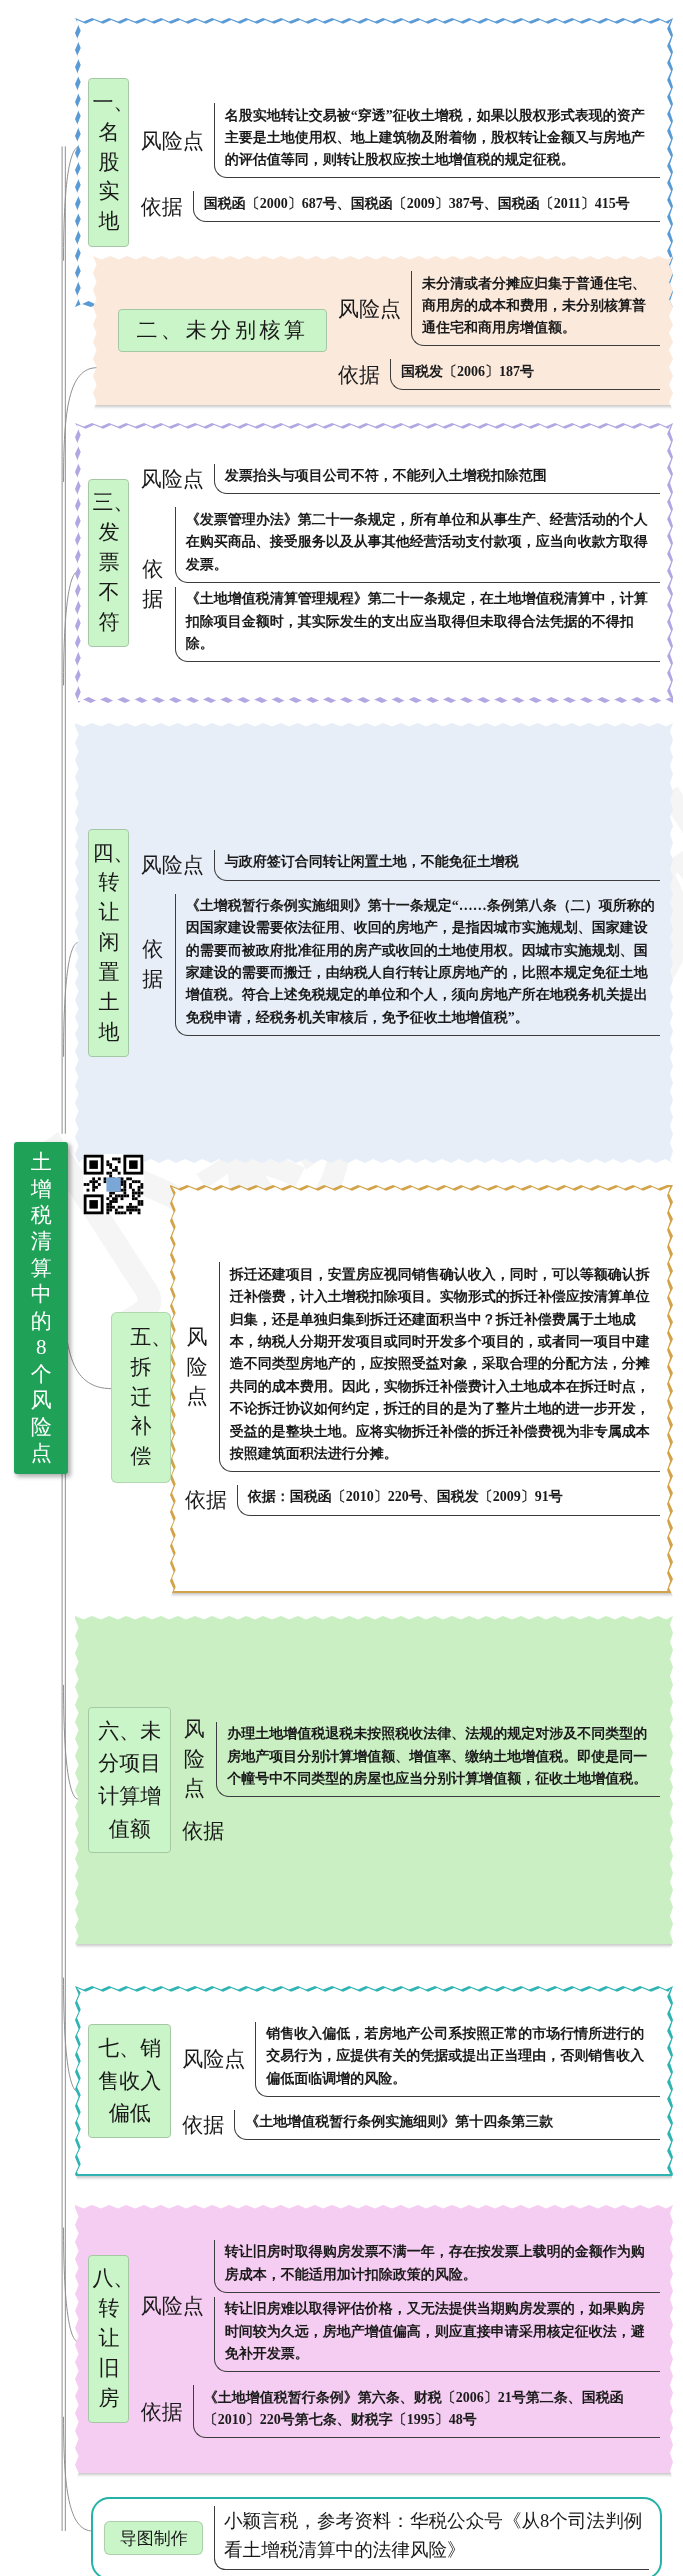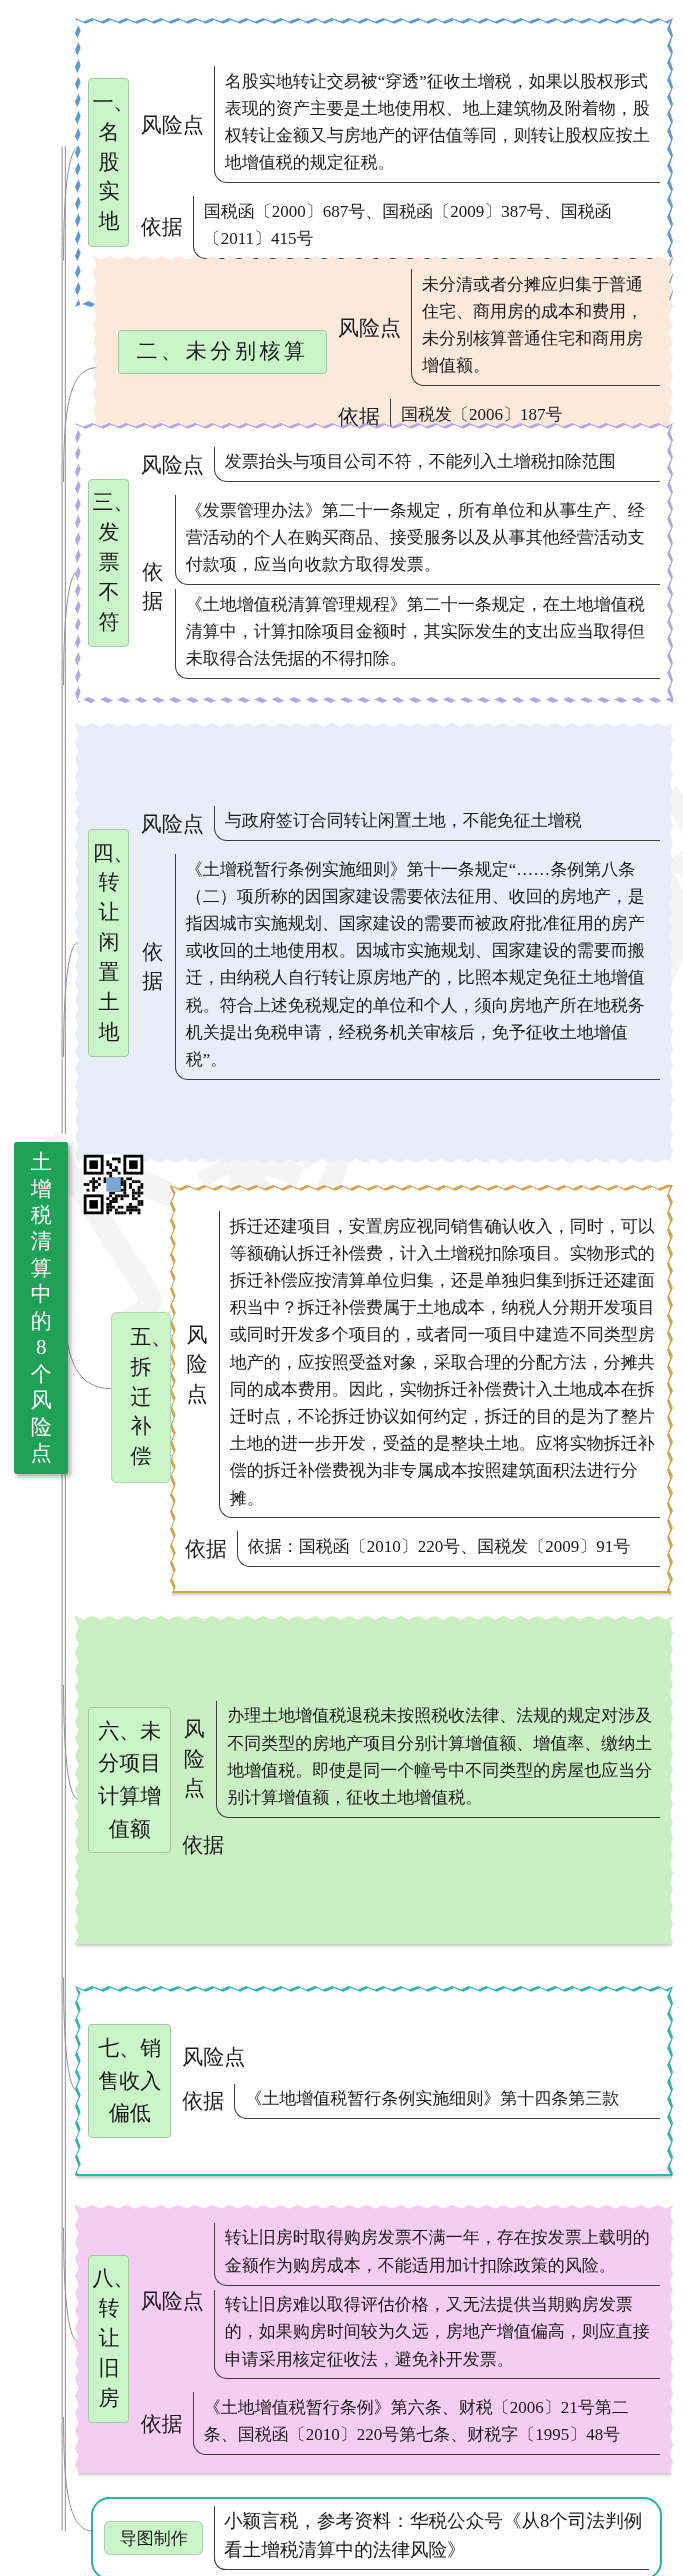--- a/index.html
+++ b/index.html
@@ -26,22 +26,22 @@
   .blabel.h{padding:5.7px 17px;letter-spacing:3.6px;margin-left:12px;}
   .b5label{position:absolute;left:111px;top:1312px;width:60px;z-index:2;box-sizing:border-box;
       background:var(--c-label_green);border:0.7px solid rgba(0,0,0,.12);border-radius:5.7px;
       font-size:21px;line-height:1.42;text-align:center;padding:10px 2.9px;}
   .b5label span{display:block;width:21.4px;margin:0 auto;word-break:break-all;}
   .rows{flex:1;display:flex;flex-direction:column;justify-content:center;gap:13px;}
   .row{display:flex;align-items:center;gap:8.6px;}
   .sublabel{flex:0 0 auto;font-size:21px;padding:0 1.4px;}
   .sublabel.vert{width:24px;word-break:break-all;text-align:center;line-height:1.4;}
   .items{flex:1;display:flex;flex-direction:column;gap:4.3px;min-width:0;}
-  .item{font-size:17px;line-height:1.6;border-bottom:1.4px solid #3c3c3c;border-left:1.4px solid #3c3c3c;
-      border-bottom-left-radius:13px;padding:1.4px 4.3px 5.7px 10px;}
+  .item{font-size:14px;line-height:1.6;border-bottom:1.4px solid #3c3c3c;border-left:1.4px solid #3c3c3c;
+      border-bottom-left-radius:13px;padding:1.4px 4.3px 5.7px 10px;font-weight:bold;}
   .footer{position:absolute;left:91px;top:2497px;width:571px;z-index:1;box-sizing:border-box;
       border:2.1px solid var(--c-footer_border);border-radius:18.6px;background:#fff;
       display:flex;align-items:center;gap:11.4px;padding:7.1px 11.4px;}
   .flabel{flex:0 0 auto;background:var(--c-label_green);border:0.7px solid rgba(0,0,0,.15);
       border-radius:5.7px;font-size:17px;padding:4.3px 14.3px;}
   .ftext{flex:1;font-size:18.6px;line-height:1.55;border-bottom:1.4px solid #3c3c3c;border-left:1.4px solid #3c3c3c;
       border-bottom-left-radius:11.4px;padding:1.4px 4.3px 4.3px 8.6px;}
 </style>
 </head>
 <body>
@@ -187,20 +187,23 @@
       </div>
     </div>
   </section>
 
   <section class="branch wb" style="--acc: var(--c-branch7_border); left: 75px; top: 1986px; width: 598px; min-height: 190px; clip-path: polygon(0px 0px, 8.6px 3.6px, 17px 0px, 26px 3.6px, 34px 0px, 43px 3.6px, 51px 0px, 60px 3.6px, 69px 0px, 77px 3.6px, 86px 0px, 94px 3.6px, 103px 0px, 111px 3.6px, 120px 0px, 129px 3.6px, 137px 0px, 146px 3.6px, 154px 0px, 163px 3.6px, 171px 0px, 180px 3.6px, 188px 0px, 197px 3.6px, 206px 0px, 214px 3.6px, 223px 0px, 231px 3.6px, 240px 0px, 248px 3.6px, 257px 0px, 266px 3.6px, 274px 0px, 283px 3.6px, 291px 0px, 300px 3.6px, 308px 0px, 317px 3.6px, 326px 0px, 334px 3.6px, 343px 0px, 351px 3.6px, 360px 0px, 368px 3.6px, 377px 0px, 386px 3.6px, 394px 0px, 403px 3.6px, 411px 0px, 420px 3.6px, 428px 0px, 437px 3.6px, 446px 0px, 454px 3.6px, 463px 0px, 471px 3.6px, 480px 0px, 488px 3.6px, 497px 0px, 505px 3.6px, 514px 0px, 523px 3.6px, 531px 0px, 540px 3.6px, 548px 0px, 557px 3.6px, 565px 0px, 574px 3.6px, 583px 0px, 591px 3.6px, 598px 0px, 595px 8.6px, 598px 17px, 595px 26px, 598px 34px, 595px 43px, 598px 51px, 595px 60px, 598px 69px, 595px 77px, 598px 86px, 595px 94px, 598px 103px, 595px 111px, 598px 120px, 595px 129px, 598px 137px, 595px 146px, 598px 154px, 595px 163px, 598px 171px, 595px 180px, 598px 188px, 595px 197px, 598px 206px, 590px 202px, 581px 206px, 573px 202px, 564px 206px, 555px 202px, 547px 206px, 538px 202px, 530px 206px, 521px 202px, 513px 206px, 504px 202px, 495px 206px, 487px 202px, 478px 206px, 470px 202px, 461px 206px, 453px 202px, 444px 206px, 436px 202px, 427px 206px, 418px 202px, 410px 206px, 401px 202px, 393px 206px, 384px 202px, 376px 206px, 367px 202px, 358px 206px, 350px 202px, 341px 206px, 333px 202px, 324px 206px, 316px 202px, 307px 206px, 298px 202px, 290px 206px, 281px 202px, 273px 206px, 264px 202px, 256px 206px, 247px 202px, 238px 206px, 230px 202px, 221px 206px, 213px 202px, 204px 206px, 196px 202px, 187px 206px, 178px 202px, 170px 206px, 161px 202px, 153px 206px, 144px 202px, 136px 206px, 127px 202px, 119px 206px, 110px 202px, 101px 206px, 93px 202px, 84px 206px, 76px 202px, 67px 206px, 59px 202px, 50px 206px, 41px 202px, 33px 206px, 24px 202px, 15.7px 206px, 7.1px 202px, 0px 206px, 3.6px 197px, 0px 188px, 3.6px 180px, 0px 171px, 3.6px 163px, 0px 154px, 3.6px 146px, 0px 137px, 3.6px 129px, 0px 120px, 3.6px 111px, 0px 103px, 3.6px 94px, 0px 86px, 3.6px 77px, 0px 69px, 3.6px 60px, 0px 51px, 3.6px 43px, 0px 34px, 3.6px 26px, 0px 17px, 3.6px 8.6px);">
     <div class="zz-in" style="clip-path: polygon(0px 0px, 8.6px 3.6px, 17px 0px, 26px 3.6px, 34px 0px, 43px 3.6px, 51px 0px, 60px 3.6px, 69px 0px, 77px 3.6px, 86px 0px, 94px 3.6px, 103px 0px, 111px 3.6px, 120px 0px, 129px 3.6px, 137px 0px, 146px 3.6px, 154px 0px, 163px 3.6px, 171px 0px, 180px 3.6px, 188px 0px, 197px 3.6px, 206px 0px, 214px 3.6px, 223px 0px, 231px 3.6px, 240px 0px, 248px 3.6px, 257px 0px, 266px 3.6px, 274px 0px, 283px 3.6px, 291px 0px, 300px 3.6px, 308px 0px, 317px 3.6px, 326px 0px, 334px 3.6px, 343px 0px, 351px 3.6px, 360px 0px, 368px 3.6px, 377px 0px, 386px 3.6px, 394px 0px, 403px 3.6px, 411px 0px, 420px 3.6px, 428px 0px, 437px 3.6px, 446px 0px, 454px 3.6px, 463px 0px, 471px 3.6px, 480px 0px, 488px 3.6px, 497px 0px, 505px 3.6px, 514px 0px, 523px 3.6px, 531px 0px, 540px 3.6px, 548px 0px, 557px 3.6px, 565px 0px, 574px 3.6px, 583px 0px, 591px 3.6px, 594px 0px, 590px 8.6px, 594px 17px, 590px 26px, 594px 34px, 590px 43px, 594px 51px, 590px 60px, 594px 69px, 590px 77px, 594px 86px, 590px 94px, 594px 103px, 590px 111px, 594px 120px, 590px 129px, 594px 137px, 590px 146px, 594px 154px, 590px 163px, 594px 171px, 590px 180px, 594px 188px, 590px 197px, 594px 198px, 585px 201px, 577px 198px, 568px 201px, 560px 198px, 551px 201px, 543px 198px, 534px 201px, 525px 198px, 517px 201px, 508px 198px, 500px 201px, 491px 198px, 483px 201px, 474px 198px, 466px 201px, 457px 198px, 448px 201px, 440px 198px, 431px 201px, 423px 198px, 414px 201px, 406px 198px, 397px 201px, 388px 198px, 380px 201px, 371px 198px, 363px 201px, 354px 198px, 346px 201px, 337px 198px, 328px 201px, 320px 198px, 311px 201px, 303px 198px, 294px 201px, 286px 198px, 277px 201px, 268px 198px, 260px 201px, 251px 198px, 243px 201px, 234px 198px, 226px 201px, 217px 198px, 208px 201px, 200px 198px, 191px 201px, 183px 198px, 174px 201px, 166px 198px, 157px 201px, 149px 198px, 140px 201px, 131px 198px, 123px 201px, 114px 198px, 106px 201px, 97px 198px, 89px 201px, 80px 198px, 71px 201px, 63px 198px, 54px 201px, 46px 198px, 37px 201px, 28.6px 198px, 20px 201px, 11.4px 198px, 2.9px 201px, 0px 201px, 3.6px 193px, 0px 184px, 3.6px 176px, 0px 167px, 3.6px 159px, 0px 150px, 3.6px 141px, 0px 133px, 3.6px 124px, 0px 116px, 3.6px 107px, 0px 99px, 3.6px 90px, 0px 81px, 3.6px 73px, 0px 64px, 3.6px 56px, 0px 47px, 3.6px 39px, 0px 30px, 3.6px 21.4px, 0px 13px, 3.6px 4.3px);">
       <div class="blabel w2">七、销售收入偏低</div>
       <div class="rows">
         <div class="row">
           <div class="sublabel">风险点</div>
+          <div class="items">
+              <div class="item">销售收入偏低，若房地产公司系按照正常的市场行情所进行的交易行为，应提供有关的凭据或提出正当理由，否则销售收入偏低面临调增的风险。</div>
+            </div>
         </div>
         <div class="row">
           <div class="sublabel">依据</div>
           <div class="items">
               <div class="item">《土地增值税暂行条例实施细则》第十四条第三款</div>
             </div>
         </div>
       </div>
     </div>
   </section>

